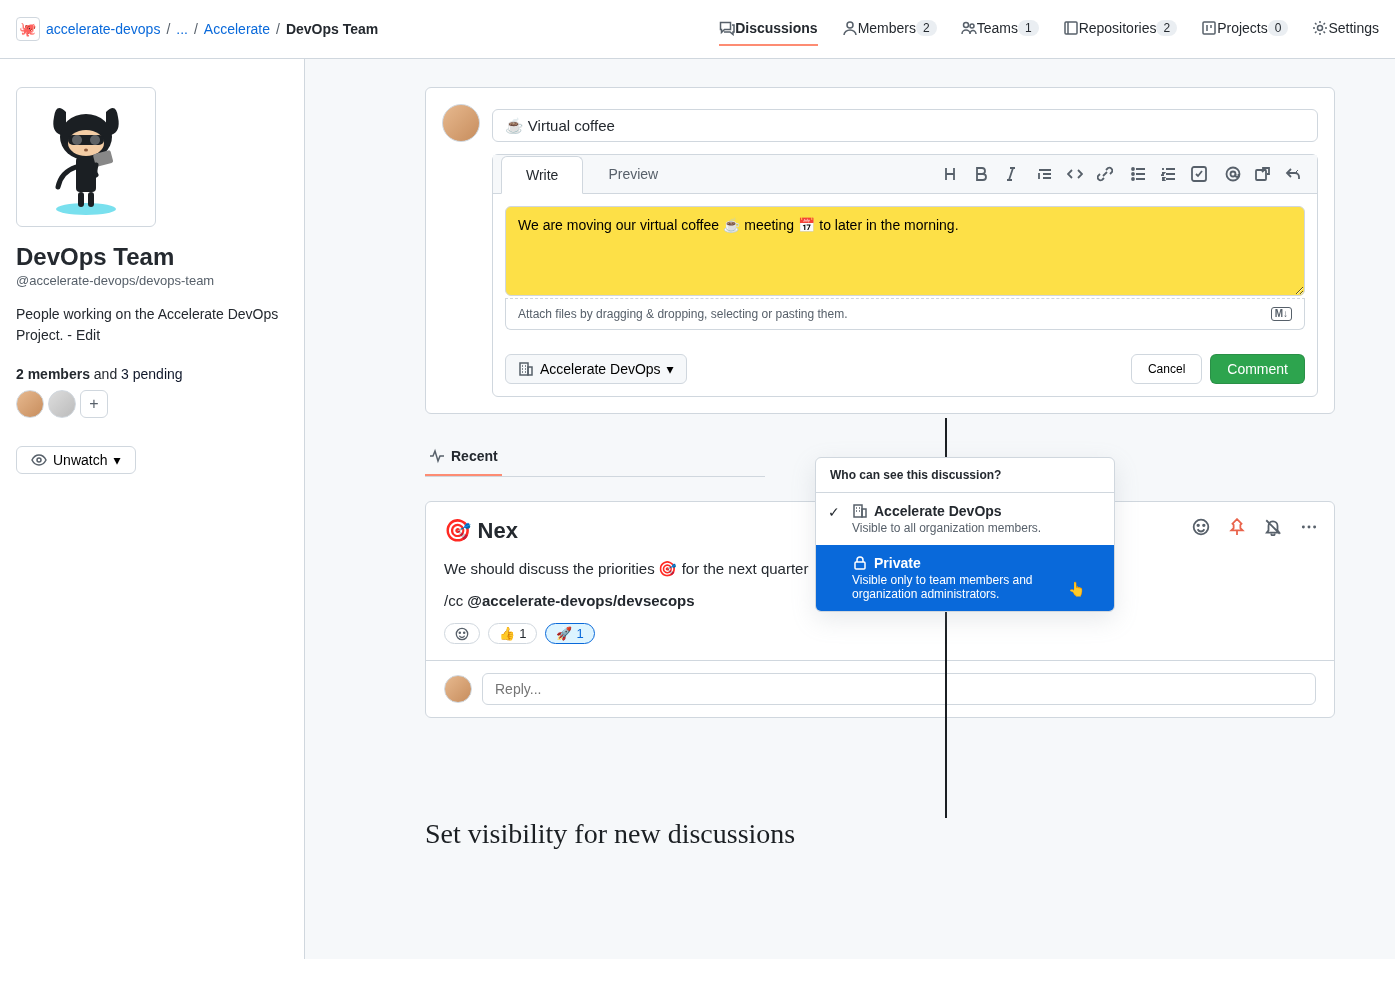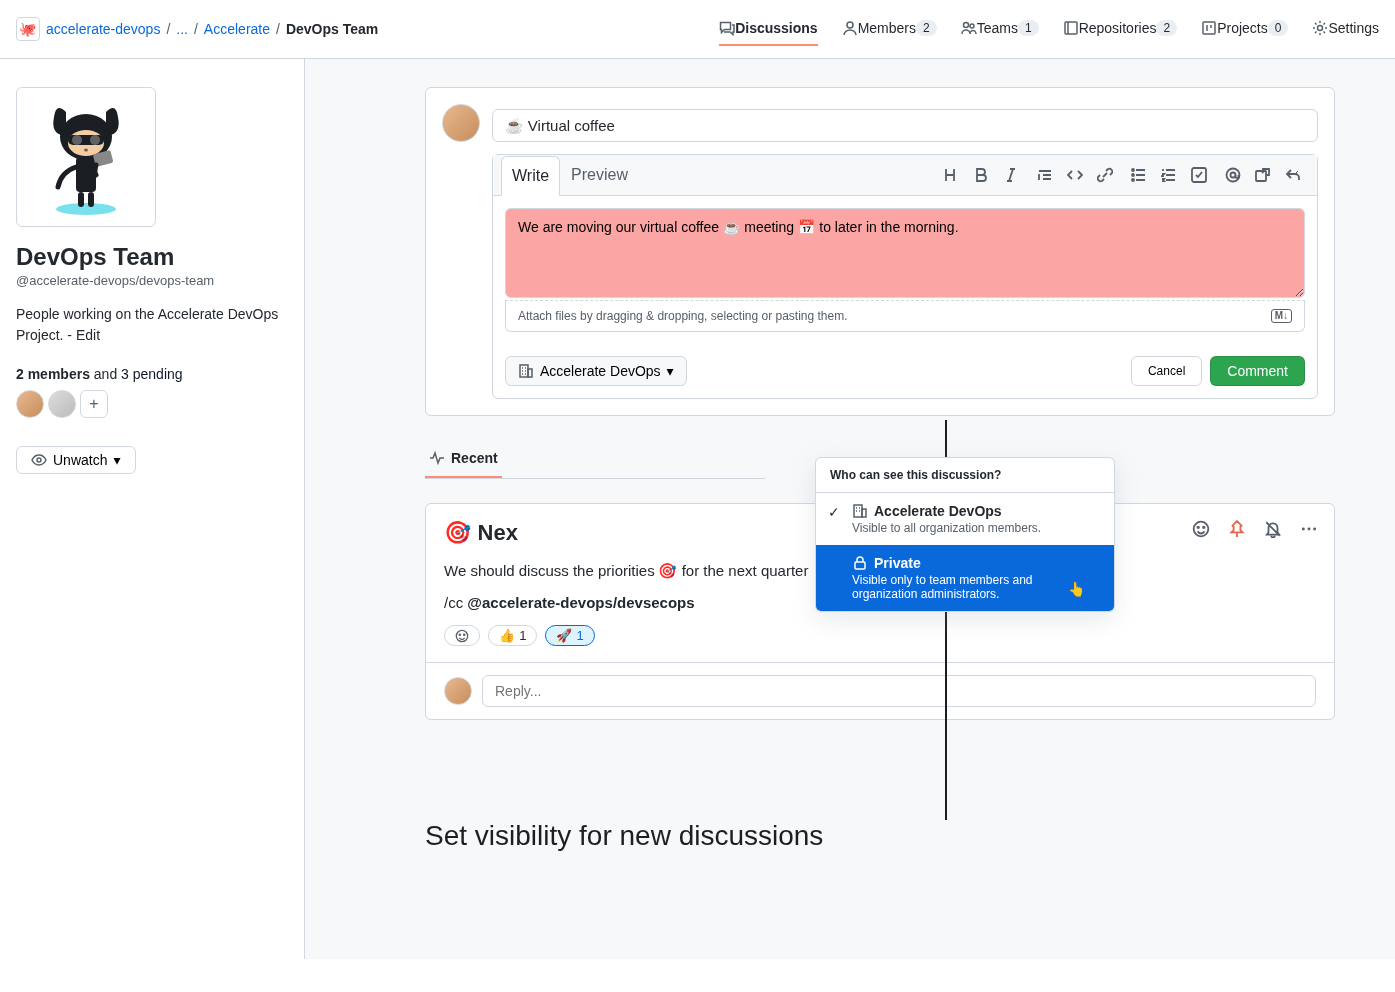--- a/index.html
+++ b/index.html
@@ -29,27 +29,27 @@
 .avatar-sm.two{background:linear-gradient(135deg,#ddd,#bbb)}
 .add-btn{width:28px;height:28px;border:1px solid #d0d7de;border-radius:6px;display:flex;align-items:center;justify-content:center;color:#57606a;font-size:16px}
 .unwatch-btn{margin-top:28px;display:inline-flex;align-items:center;gap:6px;border:1px solid #d0d7de;border-radius:6px;padding:5px 14px;background:#fff;font-size:14px}
 .main{flex:1;background:#f6f8fa;padding:28px 60px 0 120px}
 .compose-box{background:#fff;border:1px solid #d0d7de;border-radius:6px;padding:16px;position:relative}
 .compose-header{display:flex;gap:12px;align-items:flex-end}
 .avatar-med{width:38px;height:38px;border-radius:50%;border:1px solid #d0d7de;background:linear-gradient(135deg,#e7b98f,#c78d5d);flex-shrink:0}
 .title-input{flex:1;border:1px solid #d0d7de;border-radius:6px;padding:7px 12px;font-size:15px;color:#24292f;background:#fff}
 .editor-wrap{margin-left:50px;margin-top:12px;border:1px solid #d0d7de;border-radius:6px;overflow:visible}
 .editor-tabs{display:flex;align-items:center;background:#f6f8fa;border-bottom:1px solid #d0d7de;padding:0 8px}
-.etab{padding:10px 10px;font-size:16px;color:#57606a;border:1px solid transparent;background:transparent}
+.etab{padding:10px 24px;font-size:14px;color:#57606a;border:1px solid transparent;background:transparent}
 .etab.active{background:#fff;border:1px solid #d0d7de;border-bottom-color:#fff;border-radius:6px 6px 0 0;margin-bottom:-1px;color:#24292f}
 .toolbar{margin-left:auto;display:flex;gap:18px;padding-right:8px}
 .toolbar-group{display:flex;gap:14px}
 .toolbar svg{width:16px;height:16px;stroke:#57606a;fill:none;stroke-width:1.8}
 .editor-body{padding:12px}
-.textarea{width:100%;min-height:90px;border:1px solid #d0d7de;border-radius:6px;padding:10px 12px;font-size:14px;resize:vertical;background:#fca5a5;font-family:inherit}
+.textarea{width:100%;min-height:90px;border:1px solid #d0d7de;border-radius:6px;padding:10px 12px;font-size:14px;resize:vertical;background:#fde047;font-family:inherit}
 .attach-hint{border:1px solid #d0d7de;border-top:1px dashed #d0d7de;border-radius:0 0 6px 6px;margin-top:-1px;padding:8px 12px;font-size:12px;color:#57606a;display:flex;justify-content:space-between;}
 .editor-footer{display:flex;justify-content:space-between;margin-top:12px;padding:0 12px 12px}
 .vis-btn{display:inline-flex;align-items:center;gap:6px;border:1px solid #d0d7de;border-radius:6px;padding:5px 12px;background:#f6f8fa;font-size:14px}
 .footer-actions{display:flex;gap:8px}
 .btn-sec{border:1px solid #d0d7de;border-radius:6px;padding:6px 16px;background:#fff;font-size:12px}
 .btn-pri{border:1px solid rgba(27,31,36,.15);border-radius:6px;padding:6px 16px;background:#2da44e;color:#fff;font-size:14px;font-weight:500}
 .dropdown{position:absolute;left:510px;top:398px;width:300px;background:#fff;border:1px solid #d0d7de;border-radius:6px;box-shadow:0 8px 24px rgba(140,149,159,.2);z-index:10;overflow:hidden}
 .dd-header{padding:10px 14px;font-size:12px;font-weight:600;border-bottom:1px solid #d0d7de}
 .dd-item{padding:10px 14px 10px 36px;position:relative;cursor:pointer}
 .dd-item .dd-title{font-weight:600;font-size:14px;display:flex;align-items:center;gap:6px}
@@ -72,21 +72,21 @@
 .post-text{margin-top:16px;font-size:15px}
 .post-cc{margin-top:14px;font-size:15px}
 .post-cc b{font-weight:600}
 .reactions{display:flex;gap:8px;margin-top:14px}
 .react{border:1px solid #d0d7de;border-radius:14px;padding:2px 10px;font-size:13px;display:flex;align-items:center;gap:4px;background:#fff}
 .react.blue{border-color:#0969da;color:#0969da;background:#ddf4ff}
 .reply-row{border-top:1px solid #d0d7de;padding:12px 18px;display:flex;gap:10px;align-items:center}
 .reply-input{flex:1;border:1px solid #d0d7de;border-radius:6px;padding:7px 12px;color:#6e7781;font-size:14px}
 .caption-wrap{position:relative;margin-top:60px;height:120px}
 .caption-line{position:absolute;left:520px;top:-360px;width:2px;height:400px;background:#1b1f23}
-.caption-text{position:absolute;left:0;top:40px;font-family:Liberation Sans, sans-serif;font-size:28px;color:#1b1f23}
+.caption-text{position:absolute;left:0;top:40px;font-family:Liberation Serif, serif;font-size:28px;color:#1b1f23}
 .cursor-hand{position:absolute;right:28px;top:36px;font-size:14px}
 .md-badge{font-size:10px;font-weight:700;border:1px solid #57606a;border-radius:3px;padding:0 3px;color:#57606a}
 </style>
 </head>
 <body>
 
 <div class="topnav">
   <div class="breadcrumb">
     <span class="ghicon">🐙</span>
     <a href="#">accelerate-devops</a>

